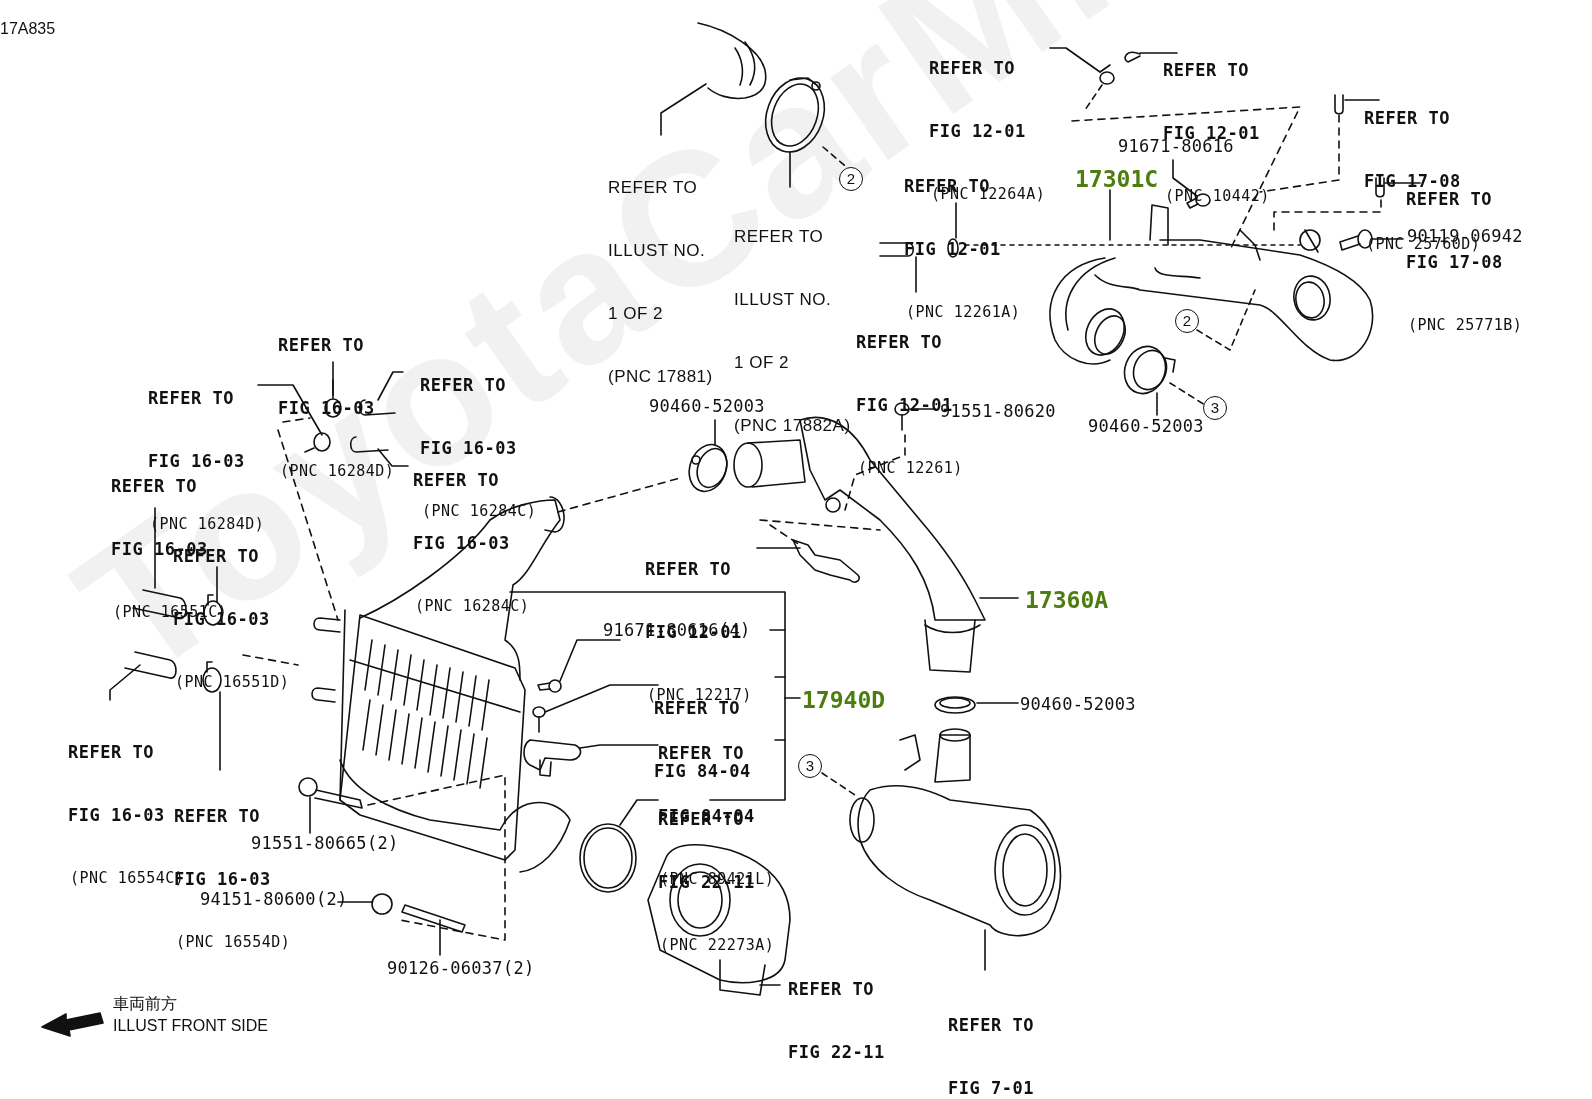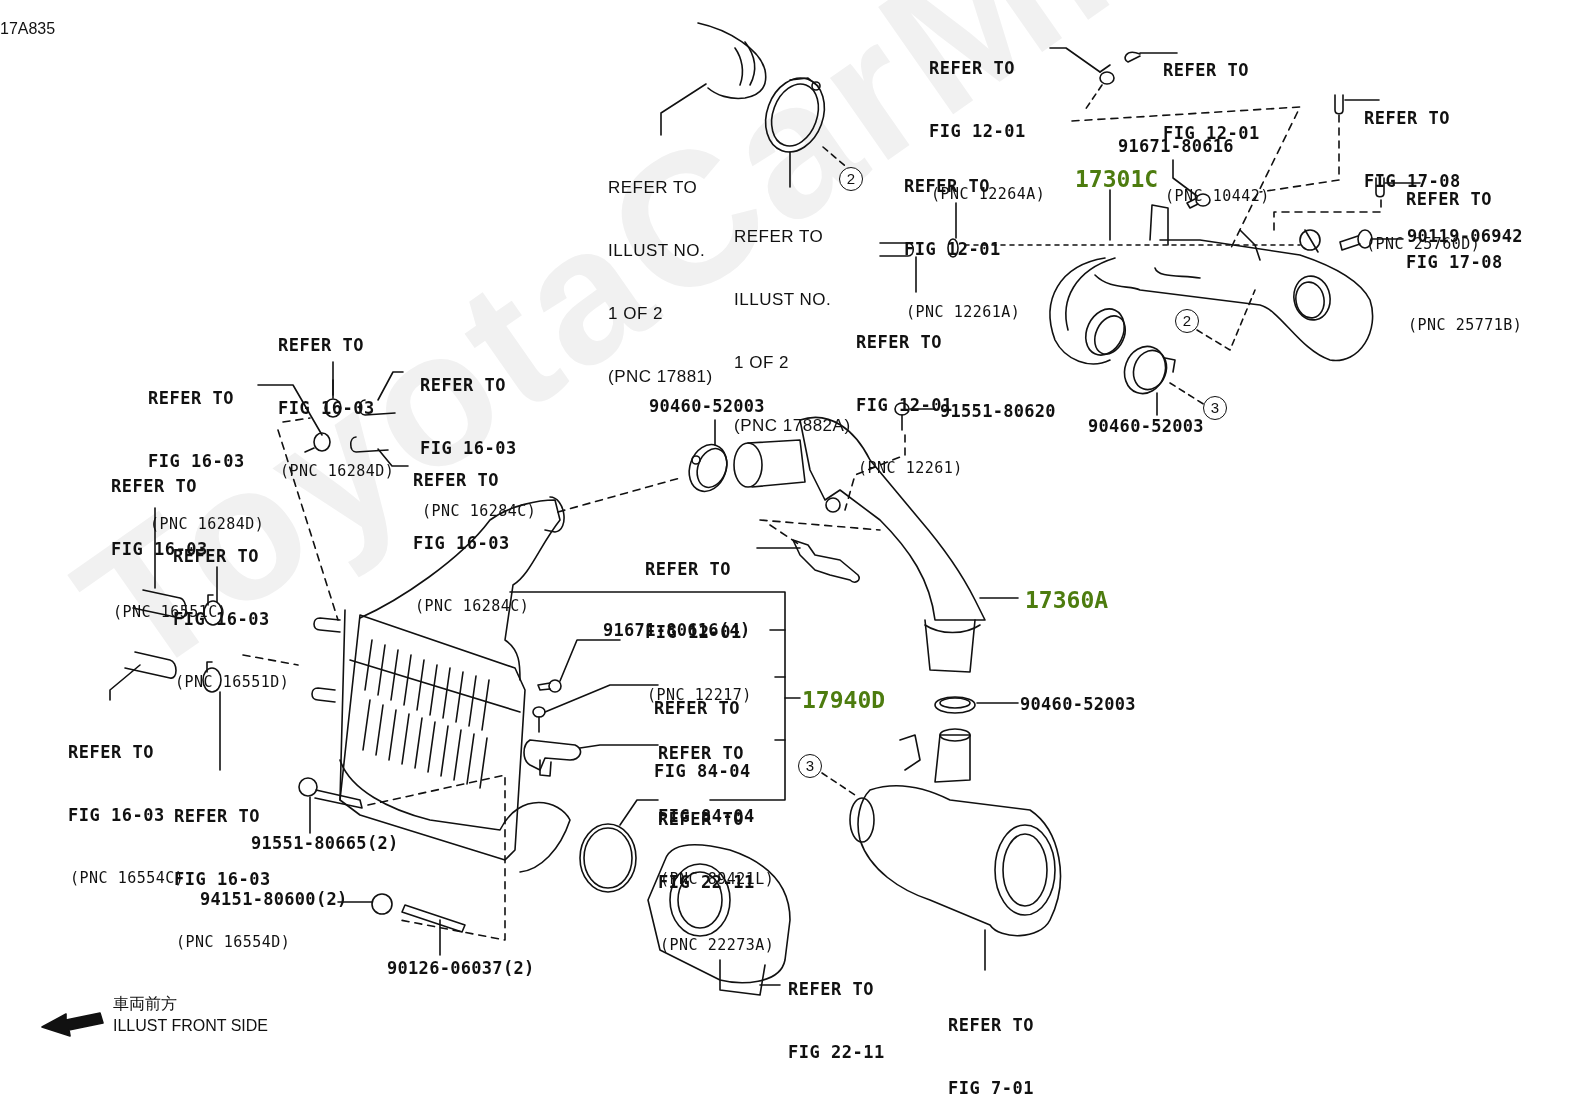--- a/index.html
+++ b/index.html
@@ -20,21 +20,21 @@
   .sans {
     font-family: "Liberation Sans", sans-serif;
     font-weight: normal;
     font-size: 17px;
     letter-spacing: 0.5px;
   }
   .pn {
     position: absolute;
     font-family: "DejaVu Sans Mono", "Liberation Mono", monospace;
     font-size: 17px;
-    font-weight: bold;
+    font-weight: normal;
     color: #111;
     white-space: pre;
     letter-spacing: 0.3px;
   }
   .big {
     position: absolute;
     font-family: "DejaVu Sans Mono", "Liberation Mono", monospace;
     font-size: 23px;
     font-weight: bold;
     color: #4d7c0f;

